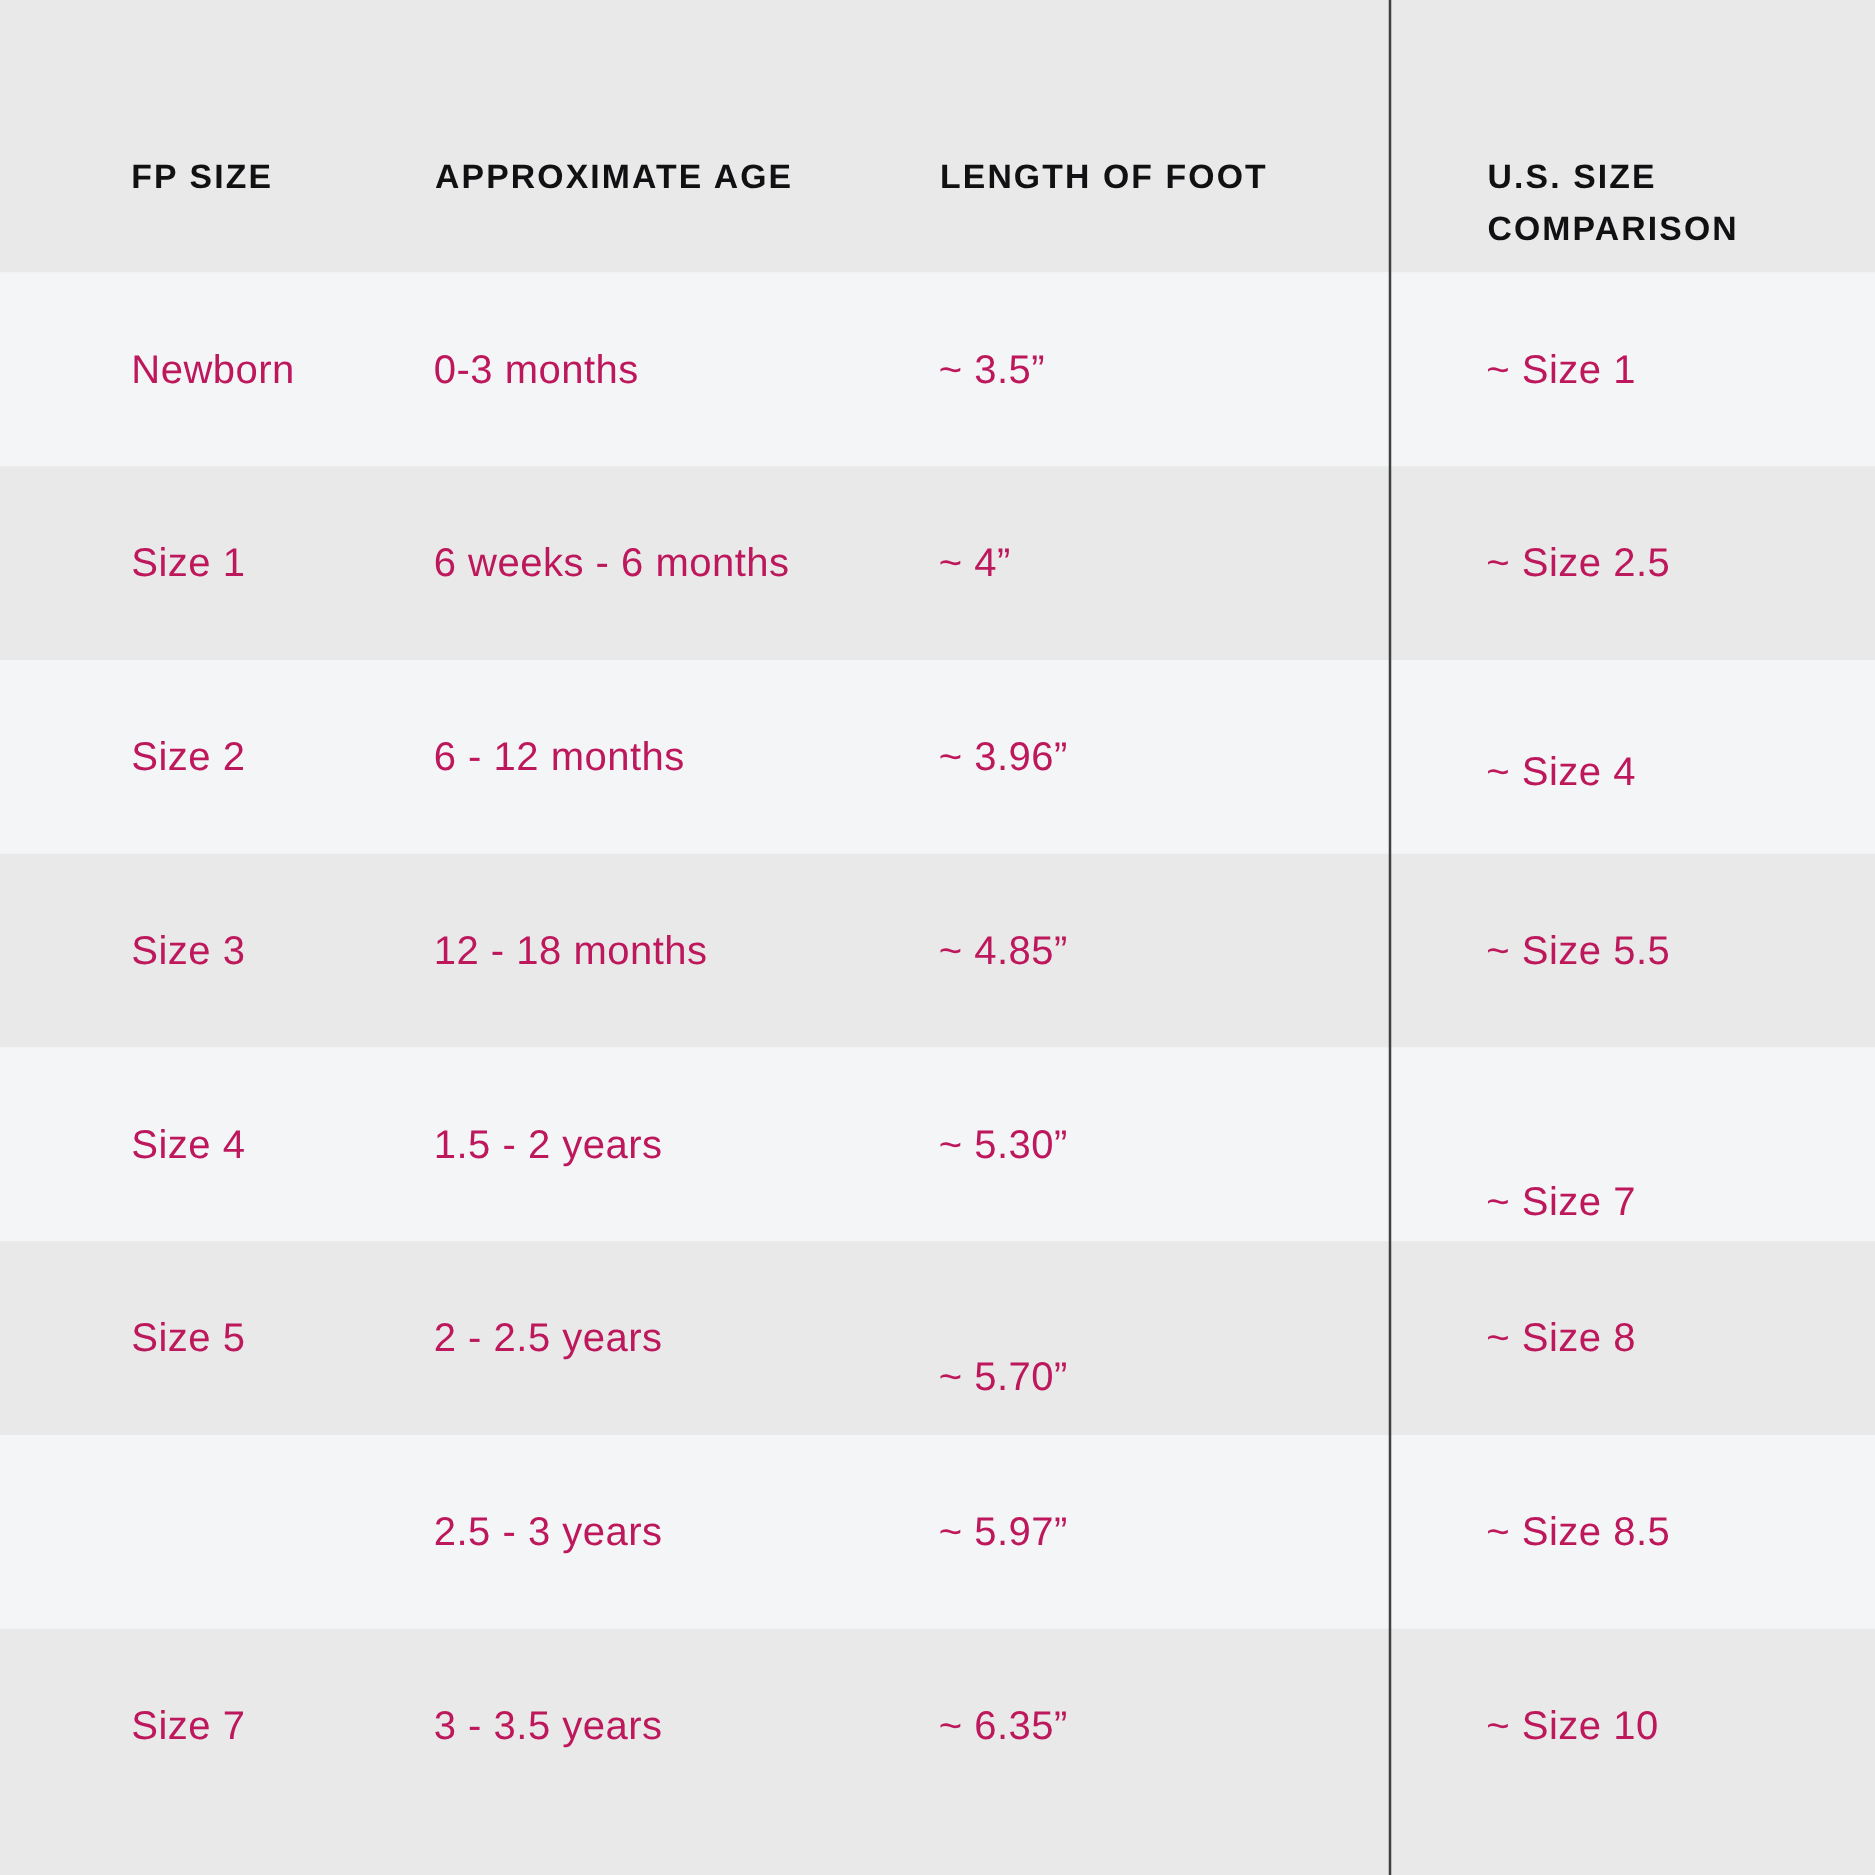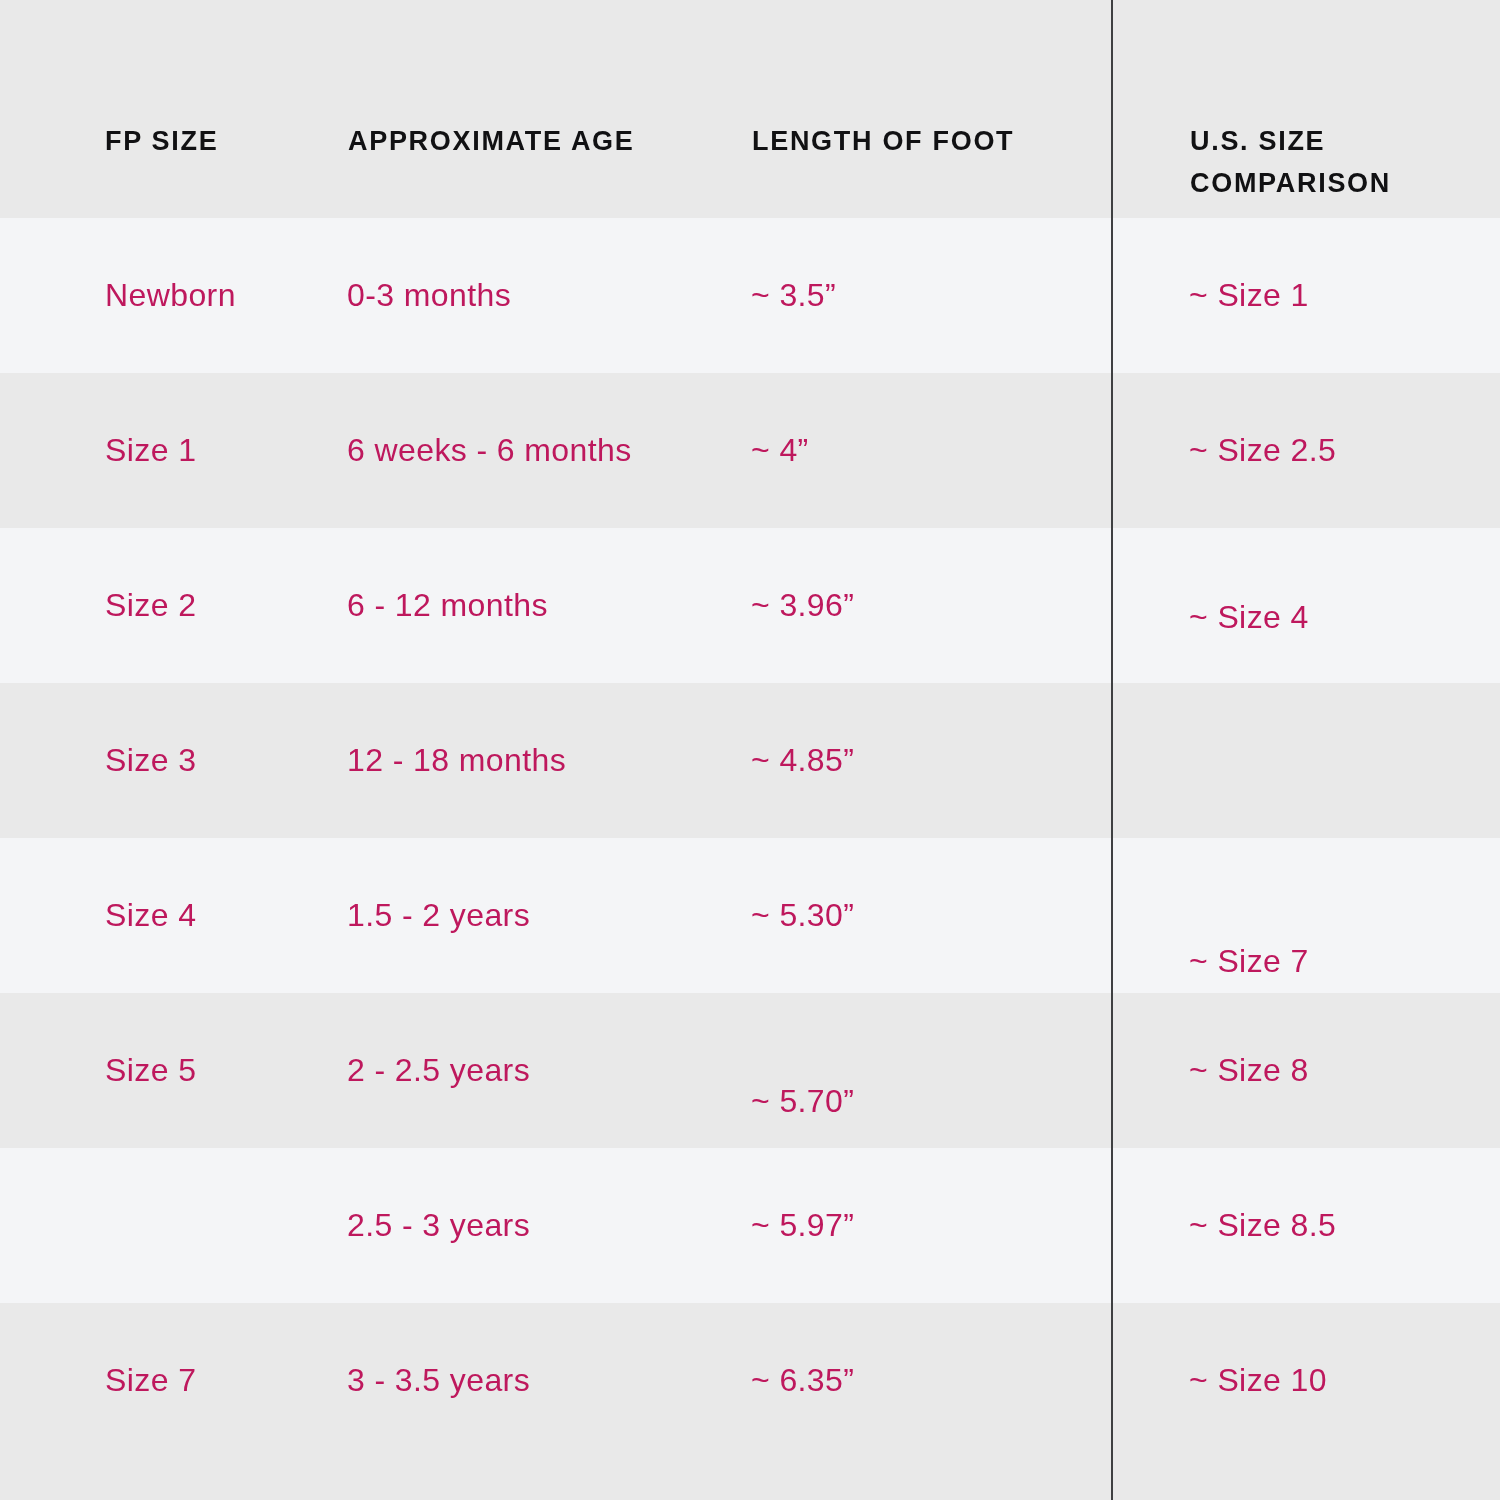--- a/index.html
+++ b/index.html
@@ -116,20 +116,21 @@
       <div class="row data-row odd" style="top: 528px; height: 155px;">
         <div class="cell c1" style="top: 57px;">Size 2</div>
         <div class="cell c2" style="top: 57px;">6 - 12 months</div>
         <div class="cell c3" style="top: 57px;">~ 3.96”</div>
         <div class="cell c4" style="top: 57px; margin-top: 12px;">~ Size 4</div>
       </div>
       <div class="row data-row even" style="top: 683px; height: 155px;">
         <div class="cell c1" style="top: 57px;">Size 3</div>
         <div class="cell c2" style="top: 57px;">12 - 18 months</div>
         <div class="cell c3" style="top: 57px;">~ 4.85”</div>
+        <div class="cell c4" style="top: 57px;">~ Size 5.5</div>
       </div>
       <div class="row data-row odd" style="top: 838px; height: 155px;">
         <div class="cell c1" style="top: 57px;">Size 4</div>
         <div class="cell c2" style="top: 57px;">1.5 - 2 years</div>
         <div class="cell c3" style="top: 57px;">~ 5.30”</div>
         <div class="cell c4" style="top: 57px; margin-top: 46px;">~ Size 7</div>
       </div>
       <div class="row data-row even" style="top: 993px; height: 155px;">
         <div class="cell c1" style="top: 57px;">Size 5</div>
         <div class="cell c2" style="top: 57px;">2 - 2.5 years</div>

